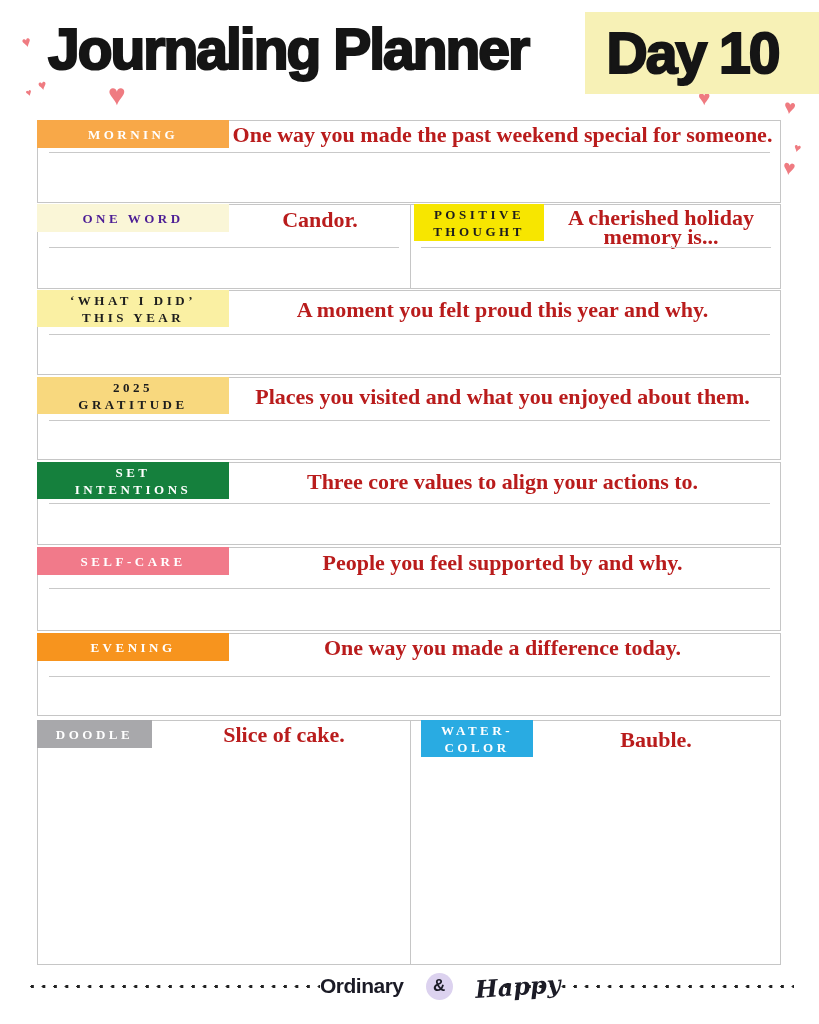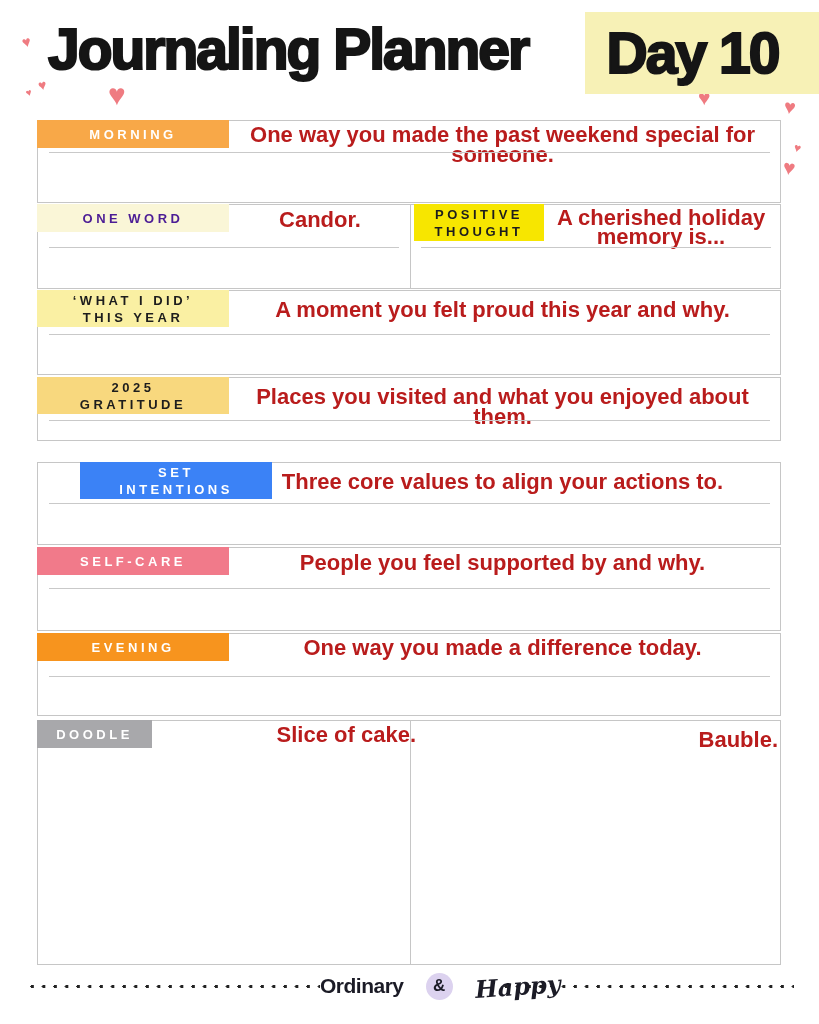--- a/index.html
+++ b/index.html
@@ -13,29 +13,29 @@
   .day-badge{position:absolute;left:578px;top:12px;width:241px;height:82px;
       display:flex;align-items:center;justify-content:center;padding-right:26px;box-sizing:border-box;
       font-size:57px;font-weight:bold;letter-spacing:-2px;color:#151515;-webkit-text-stroke:2.2px #151515;
       white-space:nowrap;margin-left:7px;}
 
   
   .heart{position:absolute;line-height:1;display:inline-block;}
 
   
   .row{position:absolute;left:37px;width:744px;background:#fff;
-       border:1px solid #c6c6c6;box-sizing:border-box;}
+       border:1px solid #c6c6c6;box-sizing:border-box;font-family:Liberation Serif, serif;}
   .label{position:absolute;left:-1px;top:-1px;width:192px;
        display:flex;align-items:center;justify-content:center;text-align:center;
        font-weight:bold;font-size:13px;letter-spacing:3.5px;line-height:17px;white-space:pre-line;}
   .label.h1x{height:28px;}
   .label.h2x{height:37px;}
   .prompt{position:absolute;font-weight:bold;font-size:22px;line-height:20px;color:#b91c1c;
        text-align:center;white-space:pre-line;}
-  .prompt.left-align{text-align:right;margin-left:12px;}
+  .prompt.left-align{text-align:center;}
   .write-line{position:absolute;height:1px;background:#c9c9c9;}
   .vdivider{position:absolute;top:0;bottom:0;width:1px;background:#c6c6c6;left:372px;}
 
   
   .dots{position:absolute;top:984px;height:5px;
         background-image:radial-gradient(circle at 2.2px 2.5px,#222 1.7px,transparent 1.9px);
         background-size:11.5px 5px;background-repeat:repeat-x;}
   .dots.left{left:30px;width:290px;}
   .dots.right{left:504px;width:290px;}
   .brand{position:absolute;left:320px;top:966px;height:40px;display:flex;align-items:center;gap:22px;}
@@ -82,29 +82,29 @@
     <div class="write-line" style="left:383px;top:42px;width:350px"></div>
   </div>
 
   <div class="row" style="top:290px;height:85px">
     <div class="label h2x" style="background-color: rgb(250, 240, 163); color: rgb(29, 29, 29);">‘WHAT I DID’
 THIS YEAR</div>
     <div class="prompt" style="left:192px;top:9px;width:545px">A moment you felt proud this year and why.</div>
     <div class="write-line" style="left:11px;top:43px;width:721px"></div>
   </div>
 
-  <div class="row" style="top:377px;height:64px">
+  <div class="row" style="top:377px;height:83px">
     <div class="label h2x" style="background-color: rgb(248, 216, 126); color: rgb(29, 29, 29);">2025
 GRATITUDE</div>
     <div class="prompt" style="left:192px;top:9px;width:545px">Places you visited and what you enjoyed about them.</div>
     <div class="write-line" style="left:11px;top:42px;width:721px"></div>
   </div>
 
   <div class="row" style="top:462px;height:83px">
-    <div class="label h2x" style="background-color: #3b82f6; color: rgb(255, 255, 255); margin-left: 43px;">SET
+    <div class="label h2x" style="background-color: #15803d; color: rgb(255, 255, 255);">SET
 INTENTIONS</div>
     <div class="prompt" style="left:192px;top:9px;width:545px">Three core values to align your actions to.</div>
     <div class="write-line" style="left:11px;top:40px;width:721px"></div>
   </div>
 
   <div class="row" style="top:547px;height:84px">
     <div class="label h1x" style="background-color: rgb(241, 122, 138); color: rgb(255, 255, 255);">SELF-CARE</div>
     <div class="prompt" style="left:192px;top:5px;width:545px">People you feel supported by and why.</div>
     <div class="write-line" style="left:11px;top:40px;width:721px"></div>
   </div>
@@ -112,20 +112,22 @@
   <div class="row" style="top:633px;height:83px">
     <div class="label h1x" style="background-color: rgb(247, 148, 30); color: rgb(255, 255, 255);">EVENING</div>
     <div class="prompt" style="left:192px;top:4px;width:545px">One way you made a difference today.</div>
     <div class="write-line" style="left:11px;top:42px;width:721px"></div>
   </div>
 
   <div class="row" style="top:720px;height:245px">
     <div class="vdivider"></div>
     <div class="label h1x" style="width: 115px; background-color: rgb(168, 168, 171); color: rgb(255, 255, 255);">DOODLE</div>
     <div class="prompt left-align" style="left:126px;top:4px;width:240px">Slice of cake.</div>
+    <div class="label h2x" style="left: 383px; width: 112px; background-color: rgb(41, 171, 226); color: rgb(255, 255, 255);">WATER-
+COLOR</div>
     <div class="prompt left-align" style="left:508px;top:9px;width:220px">Bauble.</div>
   </div>
 
   <div class="dots left"></div>
   <div class="dots right"></div>
   <div class="brand">
     <span class="brand-ordinary">Ordinary</span>
     <span class="amp-circle" style="background:#DCD2EF">&amp;</span>
     <span class="brand-happy">Happy</span>
   </div>

